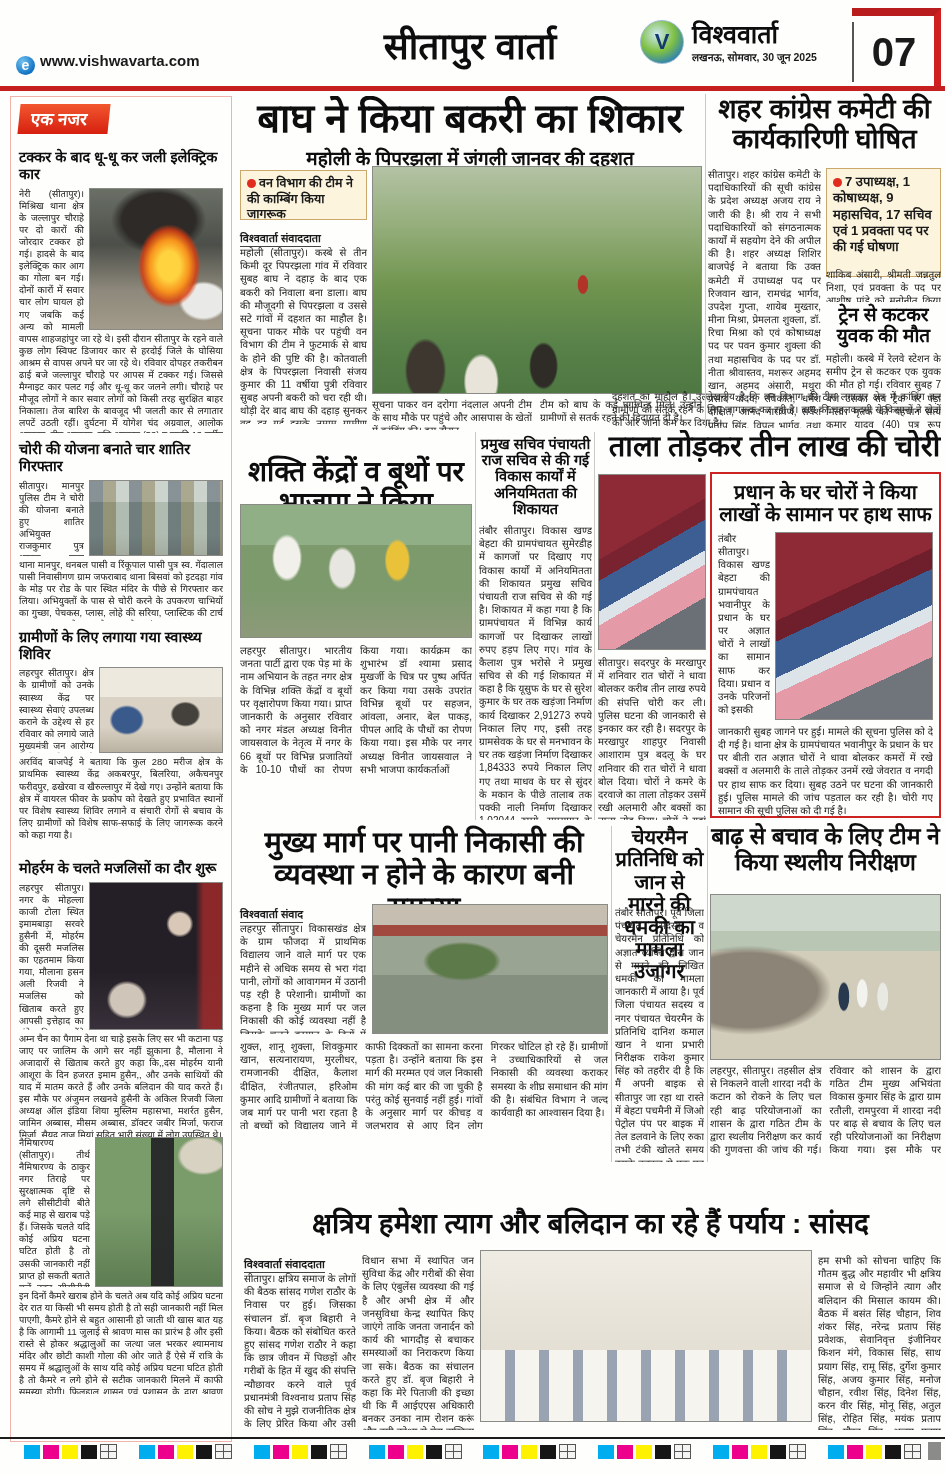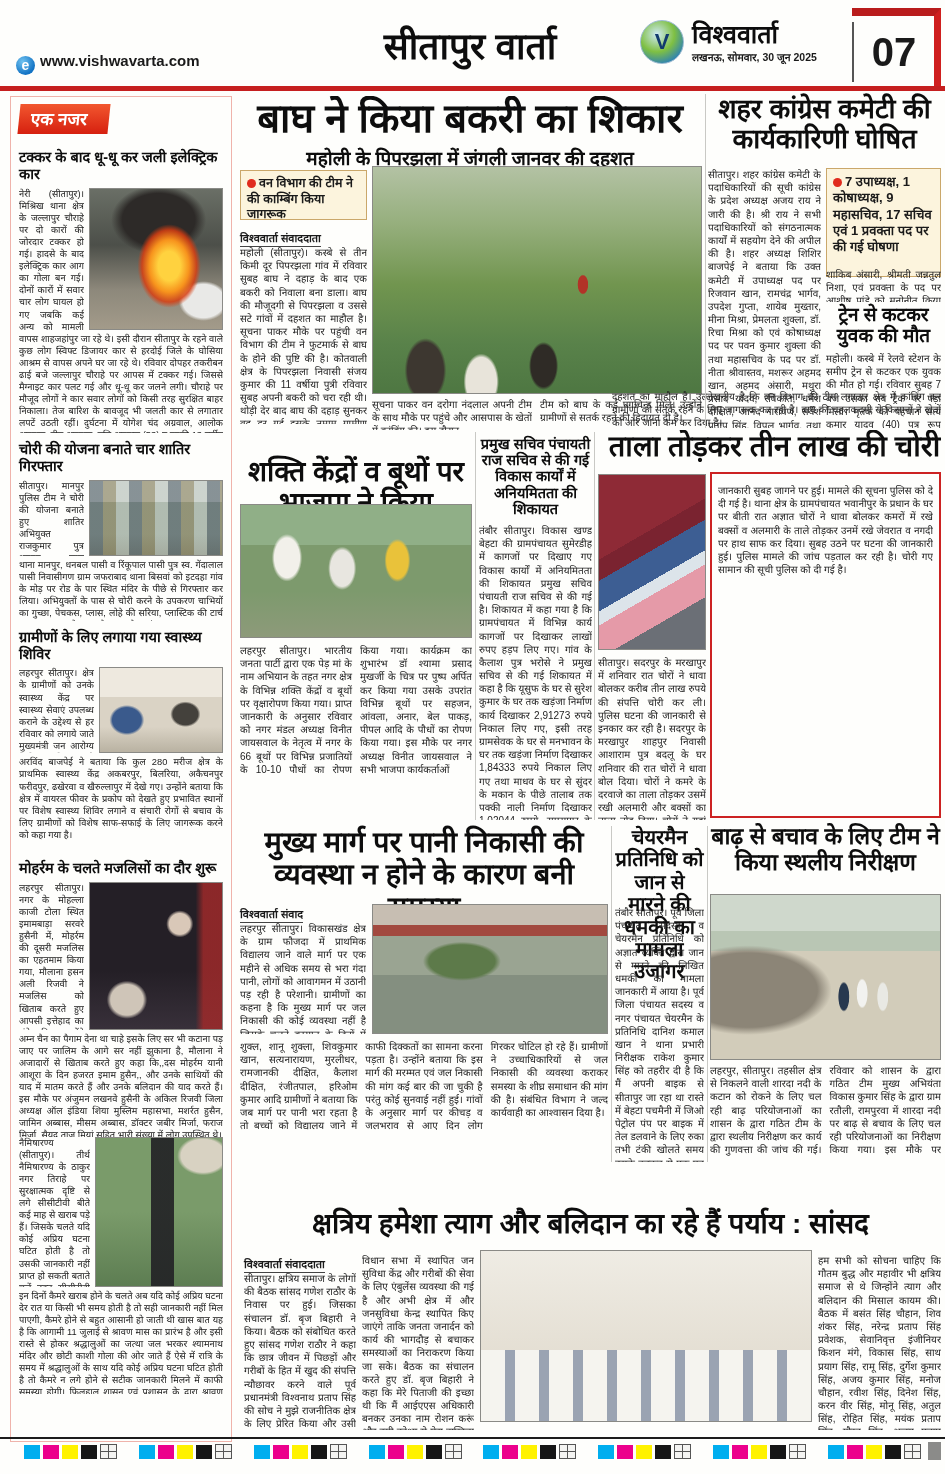--- a/index.html
+++ b/index.html
@@ -139,20 +139,25 @@
   <div class="abs vrule" style="left:475px;top:432px;height:388px;"></div>
   <div class="abs hd ctr" style="left:479px;top:436px;width:113px;font-size:14.5px;">प्रमुख सचिव पंचायती राज सचिव से की गई विकास कार्यों में अनियमितता की शिकायत</div>
   <div class="abs bt" style="left:479px;top:524px;width:113px;height:296px;">तंबौर सीतापुर। विकास खण्ड बेहटा की ग्रामपंचायत सुमेरडीह में कागजों पर दिखाए गए विकास कार्यों में अनियमितता की शिकायत प्रमुख सचिव पंचायती राज सचिव से की गई है। शिकायत में कहा गया है कि ग्रामपंचायत में विभिन्न कार्य कागजों पर दिखाकर लाखों रुपए हड़प लिए गए। गांव के कैलाश पुत्र भरोसे ने प्रमुख सचिव से की गई शिकायत में कहा है कि यूसुफ के घर से सुरेश कुमार के घर तक खड़ंजा निर्माण कार्य दिखाकर 2,91273 रुपये निकाल लिए गए, इसी तरह ग्रामसेवक के घर से मनभावन के घर तक खड़ंजा निर्माण दिखाकर 1,84333 रुपये निकाल लिए गए तथा माधव के घर से सुंदर के मकान के पीछे तालाब तक पक्की नाली निर्माण दिखाकर 1,02044 रुपये, रामसागर के घर से जियाप्रताप के घर तक नाली निर्माण 96617 रुपये निकाले गए, इसके अलावा राजकीय विद्यालय जुआ पुरवा की बाउंड्रीवाल के निर्माण पर 18 लाख निकालकर घटिया सामग्री से निर्माण कराया गया तथा स्ट्रीट लाइट, नल रिबोर व गोरखपुर स्थित प्राथमिक विद्यालय में शौचालय मरम्मत के नाम पर जमकर धांधली कर सरकारी धन का दुरुपयोग किया गया। इस संबंध में खण्ड विकास अधिकारी बेहटा ने कहा कि उन्हें अभी तक शिकायत की जानकारी नहीं है।</div>
 
   <div class="abs vrule" style="left:594px;top:432px;height:388px;"></div>
   <div class="abs hd ctr" style="left:608px;top:430px;width:333px;font-size:29px;white-space:nowrap;overflow:hidden;">ताला तोड़कर तीन लाख की चोरी</div>
   <div class="abs ph" id="ph-suitcase" style="left:598px;top:474px;width:108px;height:176px;"></div>
   <div class="abs bt" style="left:598px;top:656px;width:108px;height:164px;">सीतापुर। सदरपुर के मरखापुर में शनिवार रात चोरों ने धावा बोलकर करीब तीन लाख रुपये की संपत्ति चोरी कर ली। पुलिस घटना की जानकारी से इनकार कर रही है। सदरपुर के मरखापुर शाहपुर निवासी आशाराम पुत्र बदलू के घर शनिवार की रात चोरों ने धावा बोल दिया। चोरों ने कमरे के दरवाजे का ताला तोड़कर उसमें रखी अलमारी और बक्सों का ताला तोड़ दिया। चोरों ने यहां रखा एक सोने का हार, एक जोड़ी कान के झाले, एक नाक की नथुनी, एक गले का लॉकेट, एक मांग टीका, एक माला, चांदी का एक कमरझाल, चार जोड़ी पायल और पचास हजार की नगदी सहित करीब तीन लाख की संपत्ति चोरी कर ली। पीड़ित परिवार गर्मी के कारण मकान की छत सोया हुआ था। सुबह जब परिवार वाले सोकर उठे तो कमरे का ताला टूटा देख सन्न रह गए।</div>
 
   <div class="abs" style="left:710px;top:472px;width:231px;height:346px;border:2px solid #cc2222;box-sizing:border-box;padding:5px 6px;">
+    <div class="hd ctr" style="font-size:20px;margin:2px 0 6px;">प्रधान के घर चोरों ने किया लाखों के सामान पर हाथ साफ</div>
+    <div style="display:flex;gap:5px;">
+      <p class="bt" style="width:52px;height:188px;margin:0;">तंबौर सीतापुर। विकास खण्ड बेहटा की ग्रामपंचायत भवानीपुर के प्रधान के घर पर अज्ञात चोरों ने लाखों का सामान साफ कर दिया। प्रधान व उनके परिजनों को इसकी</p>
+      <div class="ph" id="ph-suitcase2" style="flex:1;height:188px;background:linear-gradient(155deg,#8e2a36 0 34%,#6f1f2b 34% 42%,#3d5e93 42% 56%,#dce4ea 56% 62%,#e59aa8 62% 76%,#70747b 76% 100%);"></div>
+    </div>
     <p class="bt" style="height:100px;margin:5px 0 0;">जानकारी सुबह जागने पर हुई। मामले की सूचना पुलिस को दे दी गई है। थाना क्षेत्र के ग्रामपंचायत भवानीपुर के प्रधान के घर पर बीती रात अज्ञात चोरों ने धावा बोलकर कमरों में रखे बक्सों व अलमारी के ताले तोड़कर उनमें रखे जेवरात व नगदी पर हाथ साफ कर दिया। सुबह उठने पर घटना की जानकारी हुई। पुलिस मामले की जांच पड़ताल कर रही है। चोरी गए सामान की सूची पुलिस को दी गई है।</p>
   </div>
 
   <div class="abs hd ctr" style="left:240px;top:826px;width:368px;font-size:29px;">मुख्य मार्ग पर पानी निकासी की व्यवस्था न होने के कारण बनी समस्या</div>
   <div class="abs" style="left:240px;top:904px;"><span class="byline">विश्ववार्ता संवाद</span></div>
   <div class="abs bt" style="left:240px;top:922px;width:126px;height:112px;">लहरपुर सीतापुर। विकासखंड क्षेत्र के ग्राम फौजदा में प्राथमिक विद्यालय जाने वाले मार्ग पर एक महीने से अधिक समय से भरा गंदा पानी, लोगों को आवागमन में उठानी पड़ रही है परेशानी। ग्रामीणों का कहना है कि मुख्य मार्ग पर जल निकासी की कोई व्यवस्था नहीं है जिसके चलते बरसात के दिनों में पानी सड़क पर भर जाता है।</div>
   <div class="abs ph" id="ph-drain" style="left:372px;top:904px;width:236px;height:130px;"></div>
   <div class="abs bt" style="left:240px;top:1040px;width:368px;height:122px;column-count:3;column-gap:8px;">शुक्ल, शानू शुक्ला, शिवकुमार खान, सत्यनारायण, मुरलीधर, रामजानकी दीक्षित, कैलाश दीक्षित, रंजीतपाल, हरिओम कुमार आदि ग्रामीणों ने बताया कि जब मार्ग पर पानी भरा रहता है तो बच्चों को विद्यालय जाने में काफी दिक्कतों का सामना करना पड़ता है। उन्होंने बताया कि इस मार्ग की मरम्मत एवं जल निकासी की मांग कई बार की जा चुकी है परंतु कोई सुनवाई नहीं हुई। गांवों के अनुसार मार्ग पर कीचड़ व जलभराव से आए दिन लोग गिरकर चोटिल हो रहे हैं। ग्रामीणों ने उच्चाधिकारियों से जल निकासी की व्यवस्था कराकर समस्या के शीघ्र समाधान की मांग की है। संबंधित विभाग ने जल्द कार्यवाही का आश्वासन दिया है।</div>
 
   <div class="abs vrule" style="left:611px;top:826px;height:336px;"></div>

